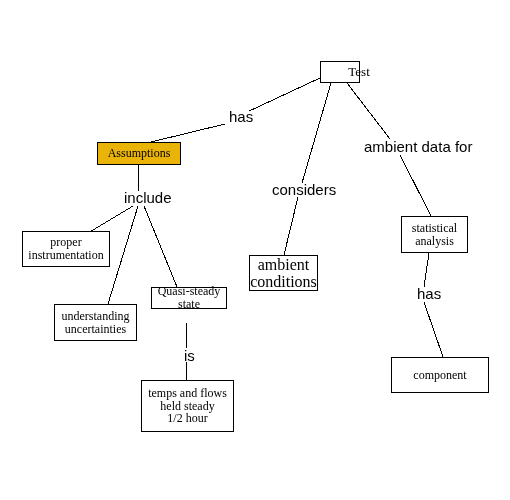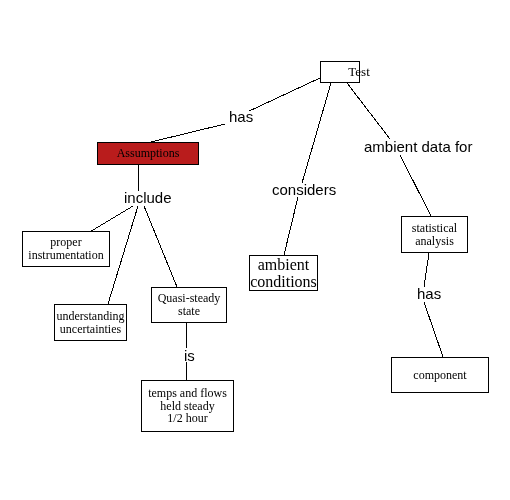--- a/index.html
+++ b/index.html
@@ -78,32 +78,32 @@
       <line x1="144" y1="206" x2="177" y2="287" stroke="#000000"></line>
       <line x1="187" y1="323" x2="186" y2="349" stroke="#000000"></line>
       <line x1="186" y1="362" x2="186" y2="380" stroke="#000000"></line>
       <line x1="429" y1="253" x2="424" y2="287" stroke="#000000"></line>
       <line x1="424" y1="302" x2="443" y2="357" stroke="#000000"></line>
     </svg>
   <div id="nodes-layer">
       <div class="node" style="left: 320px; top: 61px; width: 32px; height: 22px; font-size: 13px; border-color: rgb(0, 0, 0); background: rgb(255, 255, 255); padding-left: 38px;">
         <span class="ln">Test</span>
       </div>
-      <div class="node" style="left: 97px; top: 142px; width: 102px; height: 23px; font-size: 12px; border-color: rgb(0, 0, 0); background: #b91c1c;">
+      <div class="node" style="left: 97px; top: 142px; width: 84px; height: 23px; font-size: 12px; border-color: rgb(0, 0, 0); background: #eab308;">
         <span class="ln">Assumptions</span>
       </div>
       <div class="node" style="left: 22px; top: 231px; width: 88px; height: 36px; font-size: 12px; border-color: rgb(0, 0, 0); background: rgb(255, 255, 255);">
         <span class="ln">proper</span>
         <span class="ln">instrumentation</span>
       </div>
-      <div class="node" style="left: 54px; top: 304px; width: 73px; height: 37px; font-size: 12px; border-color: rgb(0, 0, 0); background: rgb(255, 255, 255);">
+      <div class="node" style="left: 54px; top: 304px; width: 83px; height: 37px; font-size: 12px; border-color: rgb(0, 0, 0); background: rgb(255, 255, 255);">
         <span class="ln">understanding</span>
         <span class="ln">uncertainties</span>
       </div>
-      <div class="node" style="left: 151px; top: 287px; width: 76px; height: 36px; font-size: 12px; border-color: rgb(0, 0, 0); background: rgb(255, 255, 255);">
+      <div class="node" style="left: 151px; top: 287px; width: 76px; height: 22px; font-size: 12px; border-color: rgb(0, 0, 0); background: rgb(255, 255, 255);">
         <span class="ln">Quasi-steady</span>
         <span class="ln">state</span>
       </div>
       <div class="node" style="left: 141px; top: 380px; width: 93px; height: 52px; font-size: 12px; border-color: rgb(0, 0, 0); background: rgb(255, 255, 255);">
         <span class="ln">temps and flows</span>
         <span class="ln">held steady</span>
         <span class="ln">1/2 hour</span>
       </div>
       <div class="node" style="left: 249px; top: 255px; width: 69px; height: 36px; font-size: 16px; border-color: rgb(0, 0, 0); background: rgb(255, 255, 255);">
         <span class="ln">ambient</span>

